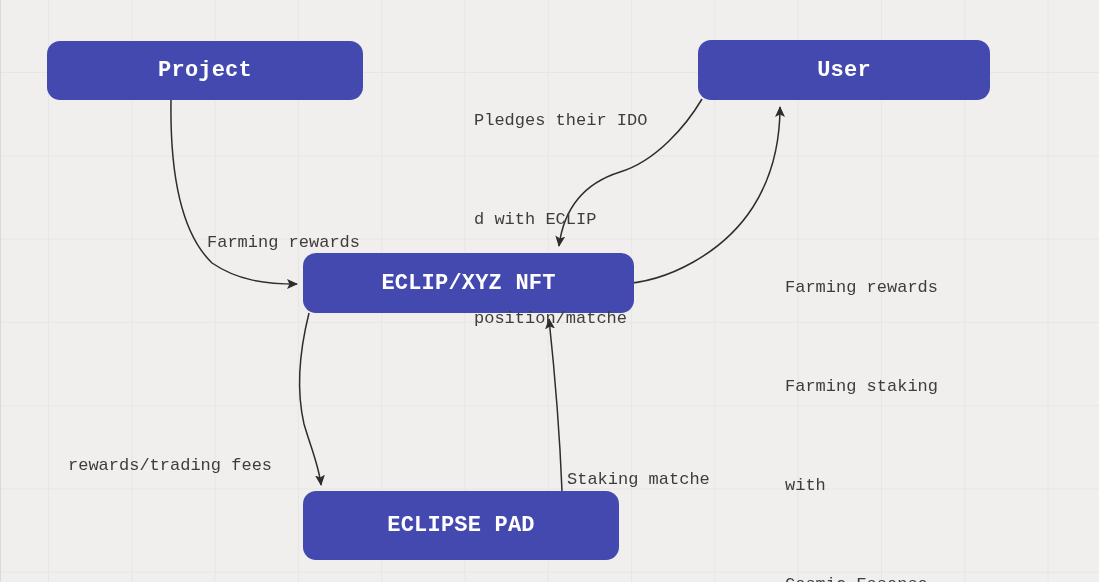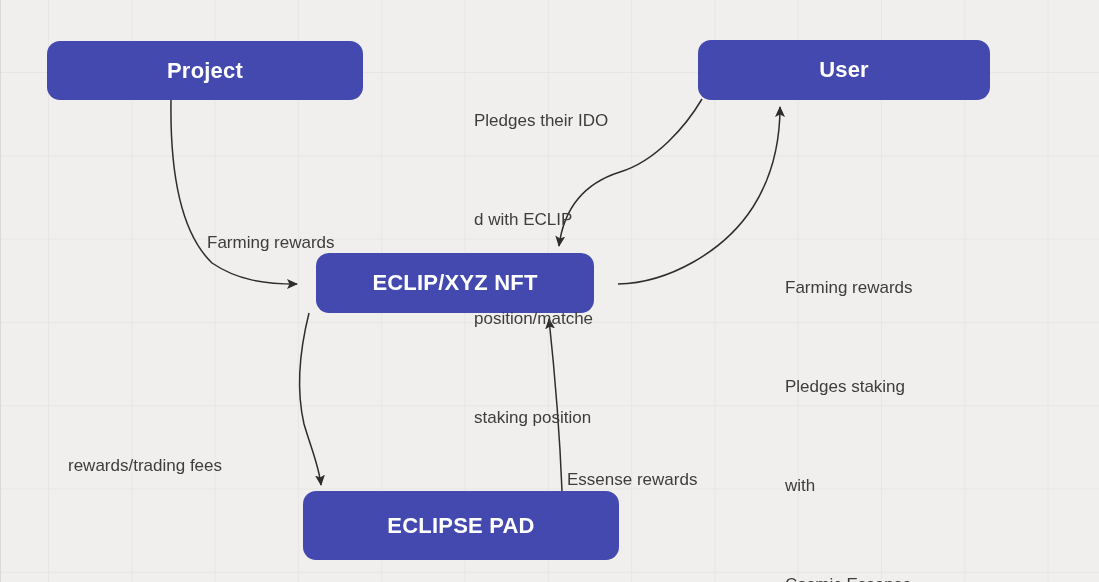--- a/index.html
+++ b/index.html
@@ -6,21 +6,21 @@
   .canvas{
     position:relative;
     width:1099px;height:582px;
     overflow:hidden;
     background-color:var(--bg,#f0efed);
     background-image:
       linear-gradient(to right, var(--grid,#e7e6e4) 1px, transparent 1px),
       linear-gradient(to bottom, var(--grid,#e7e6e4) 1px, transparent 1px);
     background-size:83.3px 83.3px;
     background-position:48px 72px;
-    font-family:Liberation Sans, sans-serif;
+    font-family:Liberation Mono, monospace;
   }
   .edge-left-border{
     position:absolute;left:0;top:0;width:1px;height:582px;
     background:#dcdad8;
   }
   .arrows{position:absolute;left:0;top:0;width:1099px;height:582px;}
   .arrows path.edge{fill:none;stroke:var(--arrow,#2e2d2c);stroke-width:1.5px;}
   .arrows marker path{fill:var(--arrow,#2e2d2c);stroke:none;}
   .node{
     position:absolute;
@@ -58,48 +58,47 @@
   </svg>
 
   <div class="node" style="left:47px;top:41px;width:316px;height:59px">
     <span>Project</span>
   </div>
 
   <div class="node" style="left:698px;top:40px;width:292px;height:60px">
     <span>User</span>
   </div>
 
-  <div class="node" style="left:316px;top:253px;width:278px;height:60px">
+  <div class="node" style="left:303px;top:253px;width:331px;height:60px">
     <span>ECLIP/XYZ NFT</span>
   </div>
 
   <div class="node" style="left:303px;top:491px;width:316px;height:69px">
     <span>ECLIPSE PAD</span>
   </div>
 
   <div class="lbl" style="left:207px;top:160px">
     <span class="ln">Farming rewards</span>
   </div>
 
   <div class="lbl" style="left:474px;top:38px">
     <span class="ln">Pledges their IDO</span>
     <span class="ln">d with ECLIP</span>
     <span class="ln">position/matche</span>
-    <span class="ln">staking position</span>
   </div>
 
   <div class="lbl" style="left:785px;top:205px">
     <span class="ln">Farming rewards</span>
-    <span class="ln">Pledges staking</span>
+    <span class="ln">Farming staking</span>
     <span class="ln">with</span>
     <span class="ln">Cosmic Essense</span>
   </div>
 
   <div class="lbl" style="left:68px;top:383px">
     <span class="ln">rewards/trading fees</span>
   </div>
 
   <div class="lbl" style="left:567px;top:397px">
-    <span class="ln">Essense rewards</span>
+    <span class="ln">Staking matche</span>
   </div>
 
   <div class="edge-left-border"></div>
 </div>
 
 </body></html>

